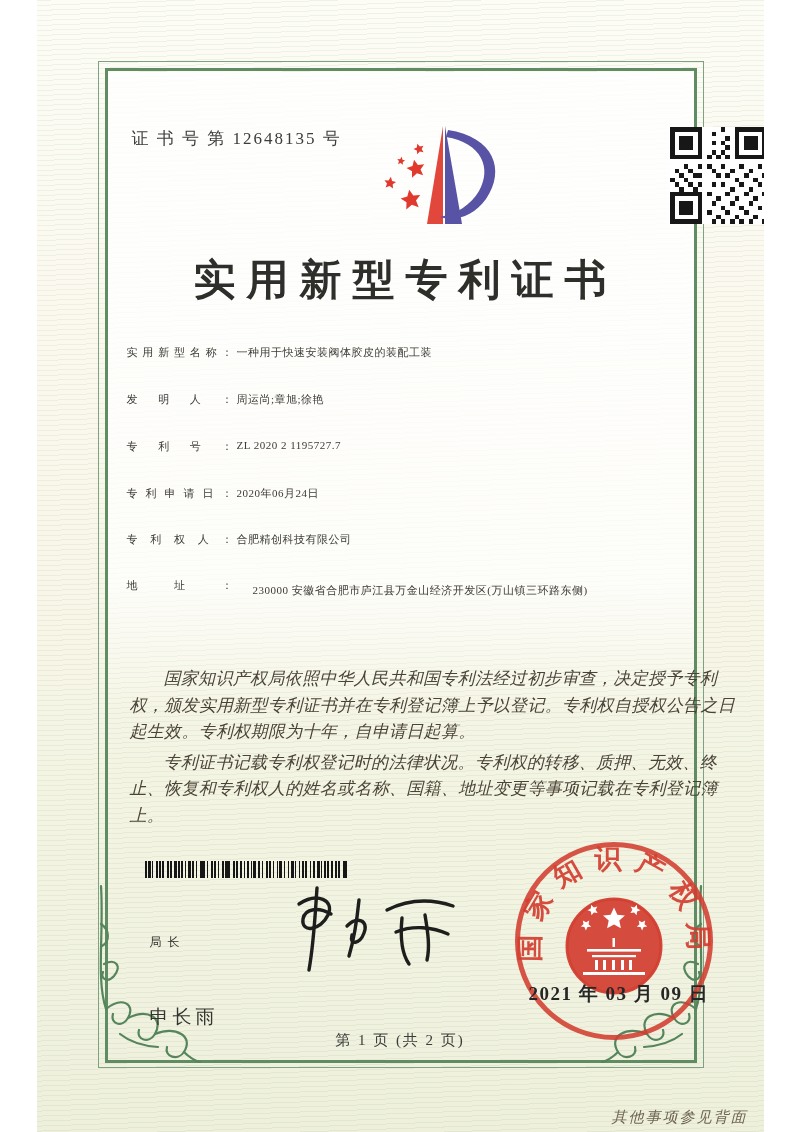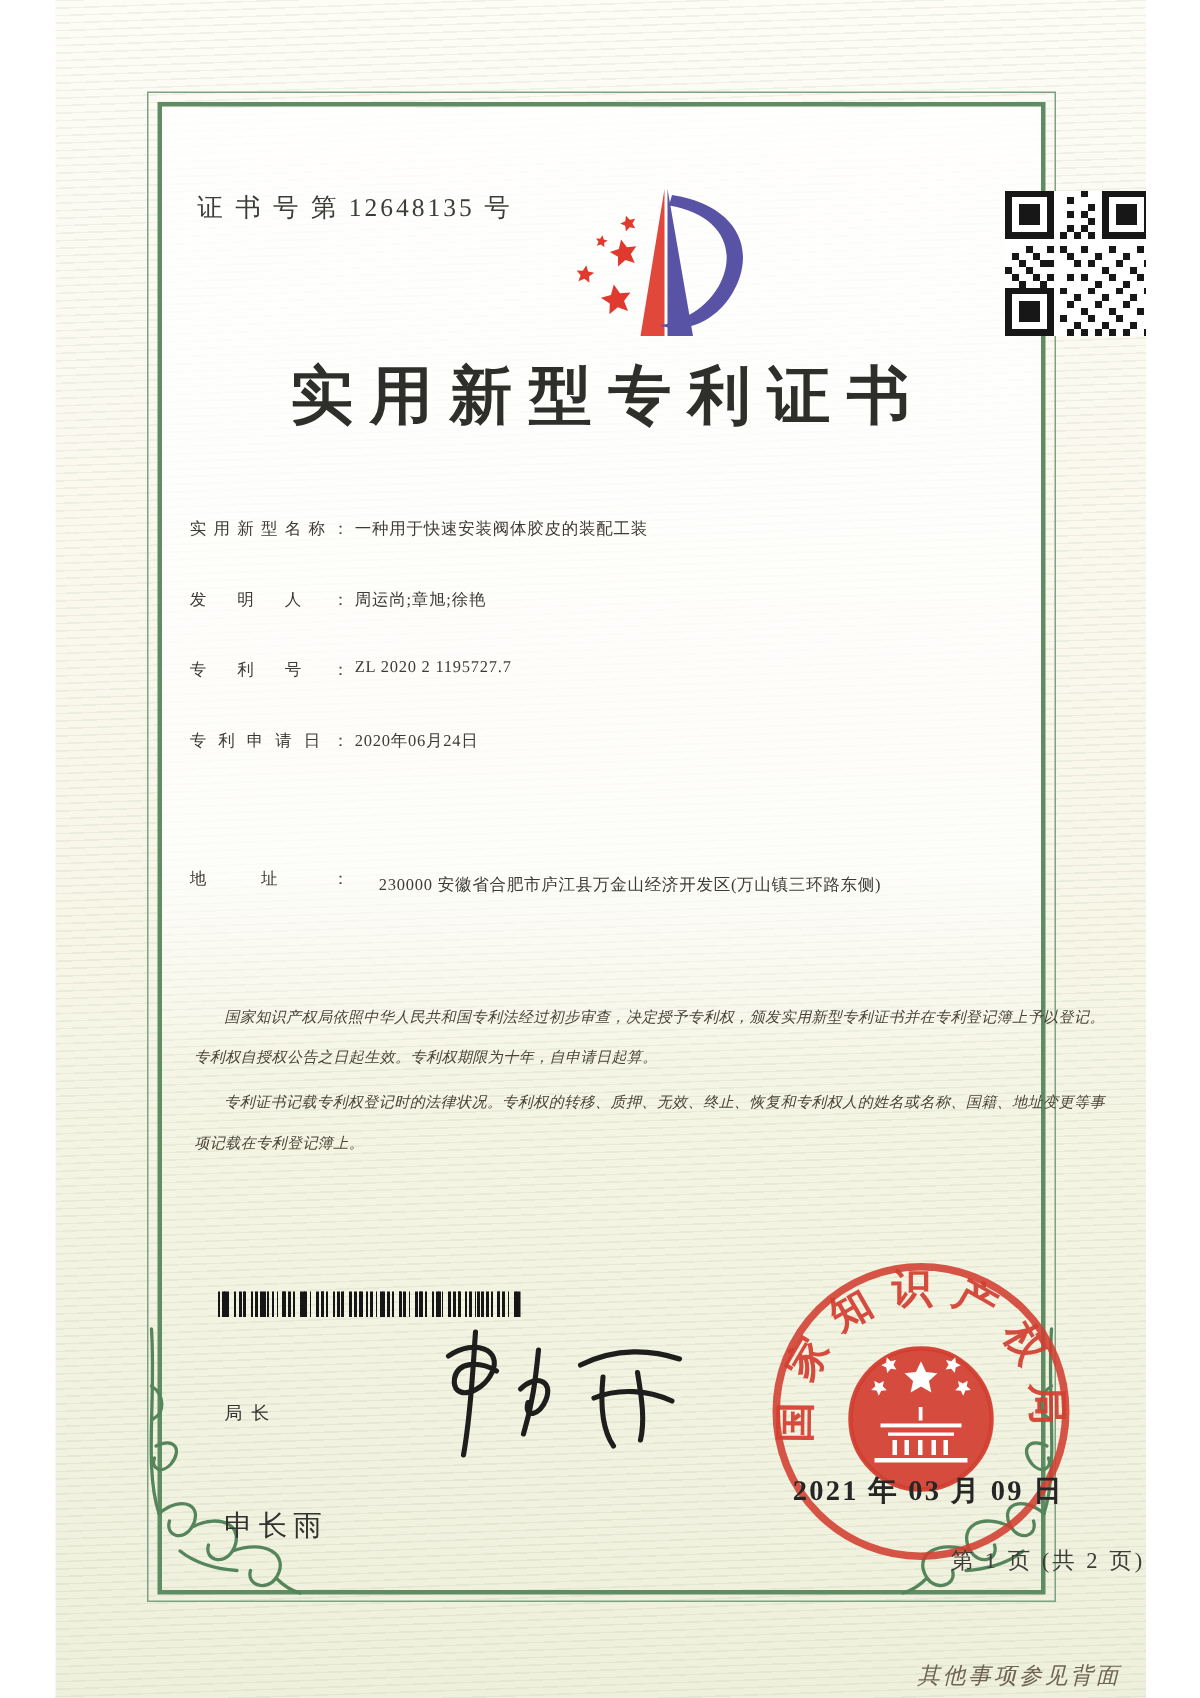--- a/index.html
+++ b/index.html
@@ -16,42 +16,42 @@
   .page::before{
     content:"";position:absolute;left:70px;top:72px;right:70px;height:640px;
     background:linear-gradient(180deg,rgba(255,255,255,0.85) 0%,rgba(255,255,255,0.75) 80%,rgba(255,255,255,0) 100%);
     pointer-events:none;
   }
   .border-outer{position:absolute;left:61px;top:61px;right:60px;bottom:64px;border:1px solid #7da182;}
   .border-inner{position:absolute;left:68px;top:68px;right:67px;bottom:69px;border:3px solid #5f8c63;}
   .cert-no{position:absolute;left:95px;top:127px;font-size:17px;letter-spacing:2px;color:#3c3c38;}
   .logo{position:absolute;left:335px;top:112px;width:150px;height:126px;}
   .qr{position:absolute;left:633px;top:127px;width:97px;height:97px;}
-  .title{position:absolute;left:0;right:0;top:236px;margin:0;text-align:center;
+  .title{position:absolute;left:0;right:0;top:236px;margin:16px;text-align:center;
          font-size:42px;font-weight:700;letter-spacing:11px;text-indent:11px;color:#2e2e2b;}
   .field{position:absolute;left:90px;right:88px;font-size:11px;color:#3d3b35;white-space:nowrap;}
   .flabel{display:inline-block;width:106px;text-align:justify;text-align-last:justify;vertical-align:top;}
   .fvalue{margin-left:4px;letter-spacing:0.5px;}
   .fvalue.wrap{display:inline-block;white-space:normal;width:505px;line-height:24px;vertical-align:top;margin-left:20px;}
   .pair2{position:absolute;left:428px;top:0;}
   .paras{position:absolute;left:93px;width:614px;top:666px;
-         font-size:10px;line-height:26.5px;color:#4a4438;font-style:italic;letter-spacing:0.3px;}
+         font-size:17px;line-height:26.5px;color:#4a4438;font-style:italic;letter-spacing:0.3px;}
   .paras p{margin:0 0 4px 0;text-indent:2em;}
   .barcode{position:absolute;left:108px;top:861px;width:202px;height:17px;
     background-image:
       repeating-linear-gradient(90deg,#161616 0 1.5px,transparent 1.5px 3px,#161616 3px 5px,transparent 5px 6.5px,#161616 6.5px 7.5px,transparent 7.5px 11px),
       repeating-linear-gradient(90deg,transparent 0 4px,#161616 4px 6px,transparent 6px 13px);}
   .sig-title{position:absolute;left:113px;top:934px;font-size:12px;letter-spacing:6px;color:#33332f;}
   .sig-name{position:absolute;left:113px;top:1004px;font-size:19px;letter-spacing:4px;color:#33332f;}
   .sig-hand{position:absolute;left:218px;top:874px;width:215px;height:115px;}
   .seal{position:absolute;left:478px;top:842px;width:188px;height:188px;border:5px solid rgba(210,62,48,0.88);
         border-radius:50%;}
   .seal svg{position:absolute;left:-5px;top:-5px;}
   .seal-date{position:absolute;left:492px;top:981px;font-size:19px;letter-spacing:1.5px;color:#262626;font-weight:600;}
-  .footer-page{position:absolute;left:0;right:0;top:1031px;text-align:right;font-size:15px;letter-spacing:2px;color:#3c3c38;}
+  .footer-page{position:absolute;left:0;right:0;top:1031px;text-align:center;font-size:15px;letter-spacing:2px;color:#3c3c38;}
   .back-note{position:absolute;left:0;right:16px;top:1080px;text-align:right;font-size:15px;letter-spacing:2px;
              color:#6e6450;font-style:italic;margin-top:28px;}
   .ornament{position:absolute;}
   .ornament.left{left:55px;bottom:63px;}
   .ornament.right{right:54px;bottom:63px;transform:scaleX(-1);}
 </style>
 </head>
 <body>
 
 <div class="page">
@@ -127,20 +127,23 @@
     <span class="flabel">实用新型名称：</span><span class="fvalue">一种用于快速安装阀体胶皮的装配工装</span>
   </div>
   <div class="field" style="top:392px">
     <span class="flabel">发明人：</span><span class="fvalue">周运尚;章旭;徐艳</span>
   </div>
   <div class="field" style="top:439px">
     <span class="flabel">专利号：</span><span class="fvalue">ZL 2020 2 1195727.7</span>
   </div>
   <div class="field" style="top:486px">
     <span class="flabel">专利申请日：</span><span class="fvalue">2020年06月24日</span>
+  </div>
+  <div class="field" style="top:532px">
+    <span class="flabel">专利权人：</span><span class="fvalue">合肥精创科技有限公司</span>
   </div>
   <div class="field" style="top:578px">
     <span class="flabel">地址：</span><span class="fvalue wrap">230000 安徽省合肥市庐江县万金山经济开发区(万山镇三环路东侧)</span>
   </div>
 
   <div class="paras">
     <p>国家知识产权局依照中华人民共和国专利法经过初步审查，决定授予专利权，颁发实用新型专利证书并在专利登记簿上予以登记。专利权自授权公告之日起生效。专利权期限为十年，自申请日起算。</p>
     <p>专利证书记载专利权登记时的法律状况。专利权的转移、质押、无效、终止、恢复和专利权人的姓名或名称、国籍、地址变更等事项记载在专利登记簿上。</p>
   </div>
 

